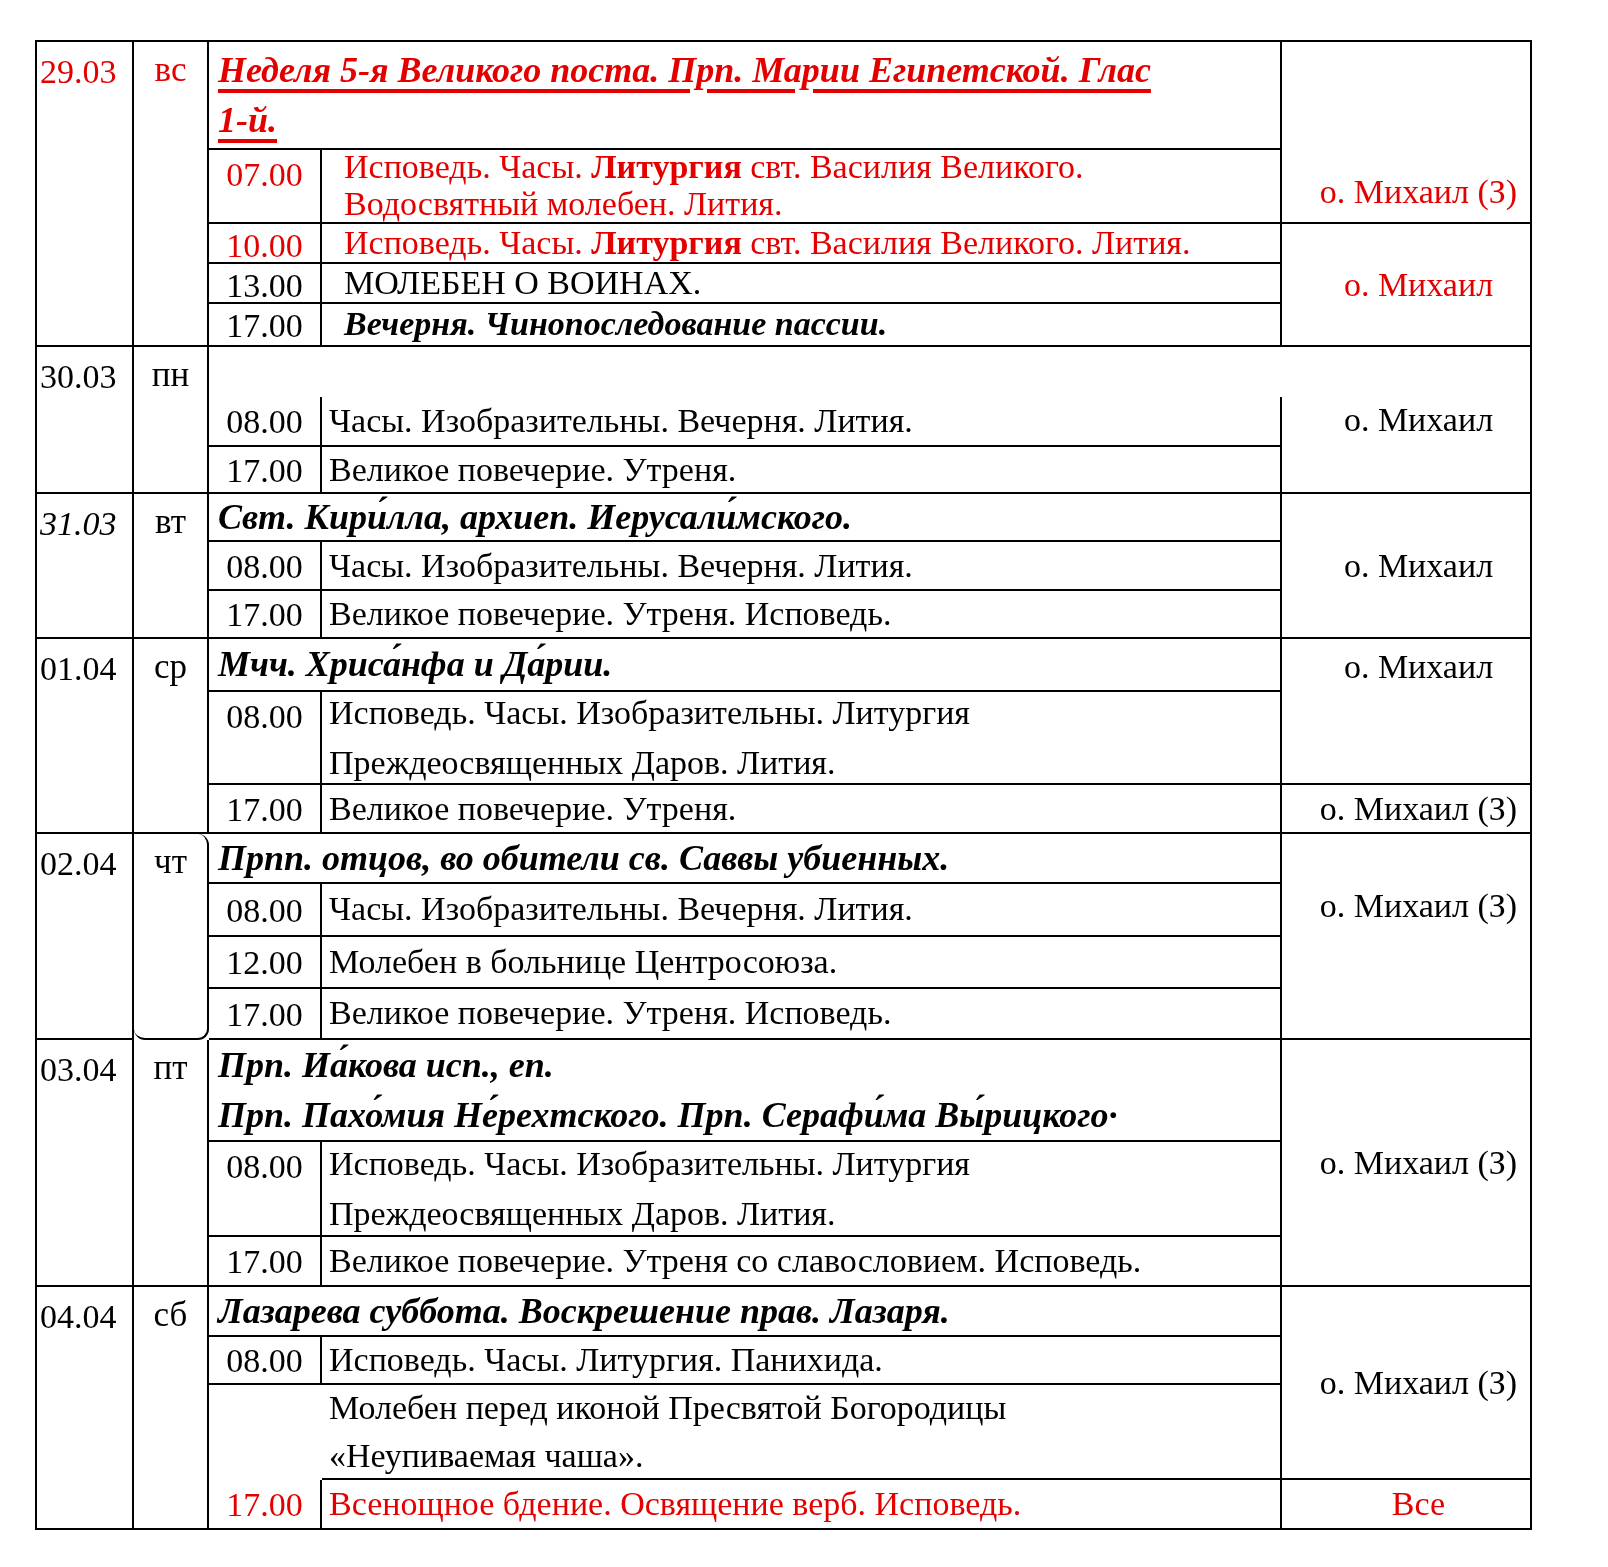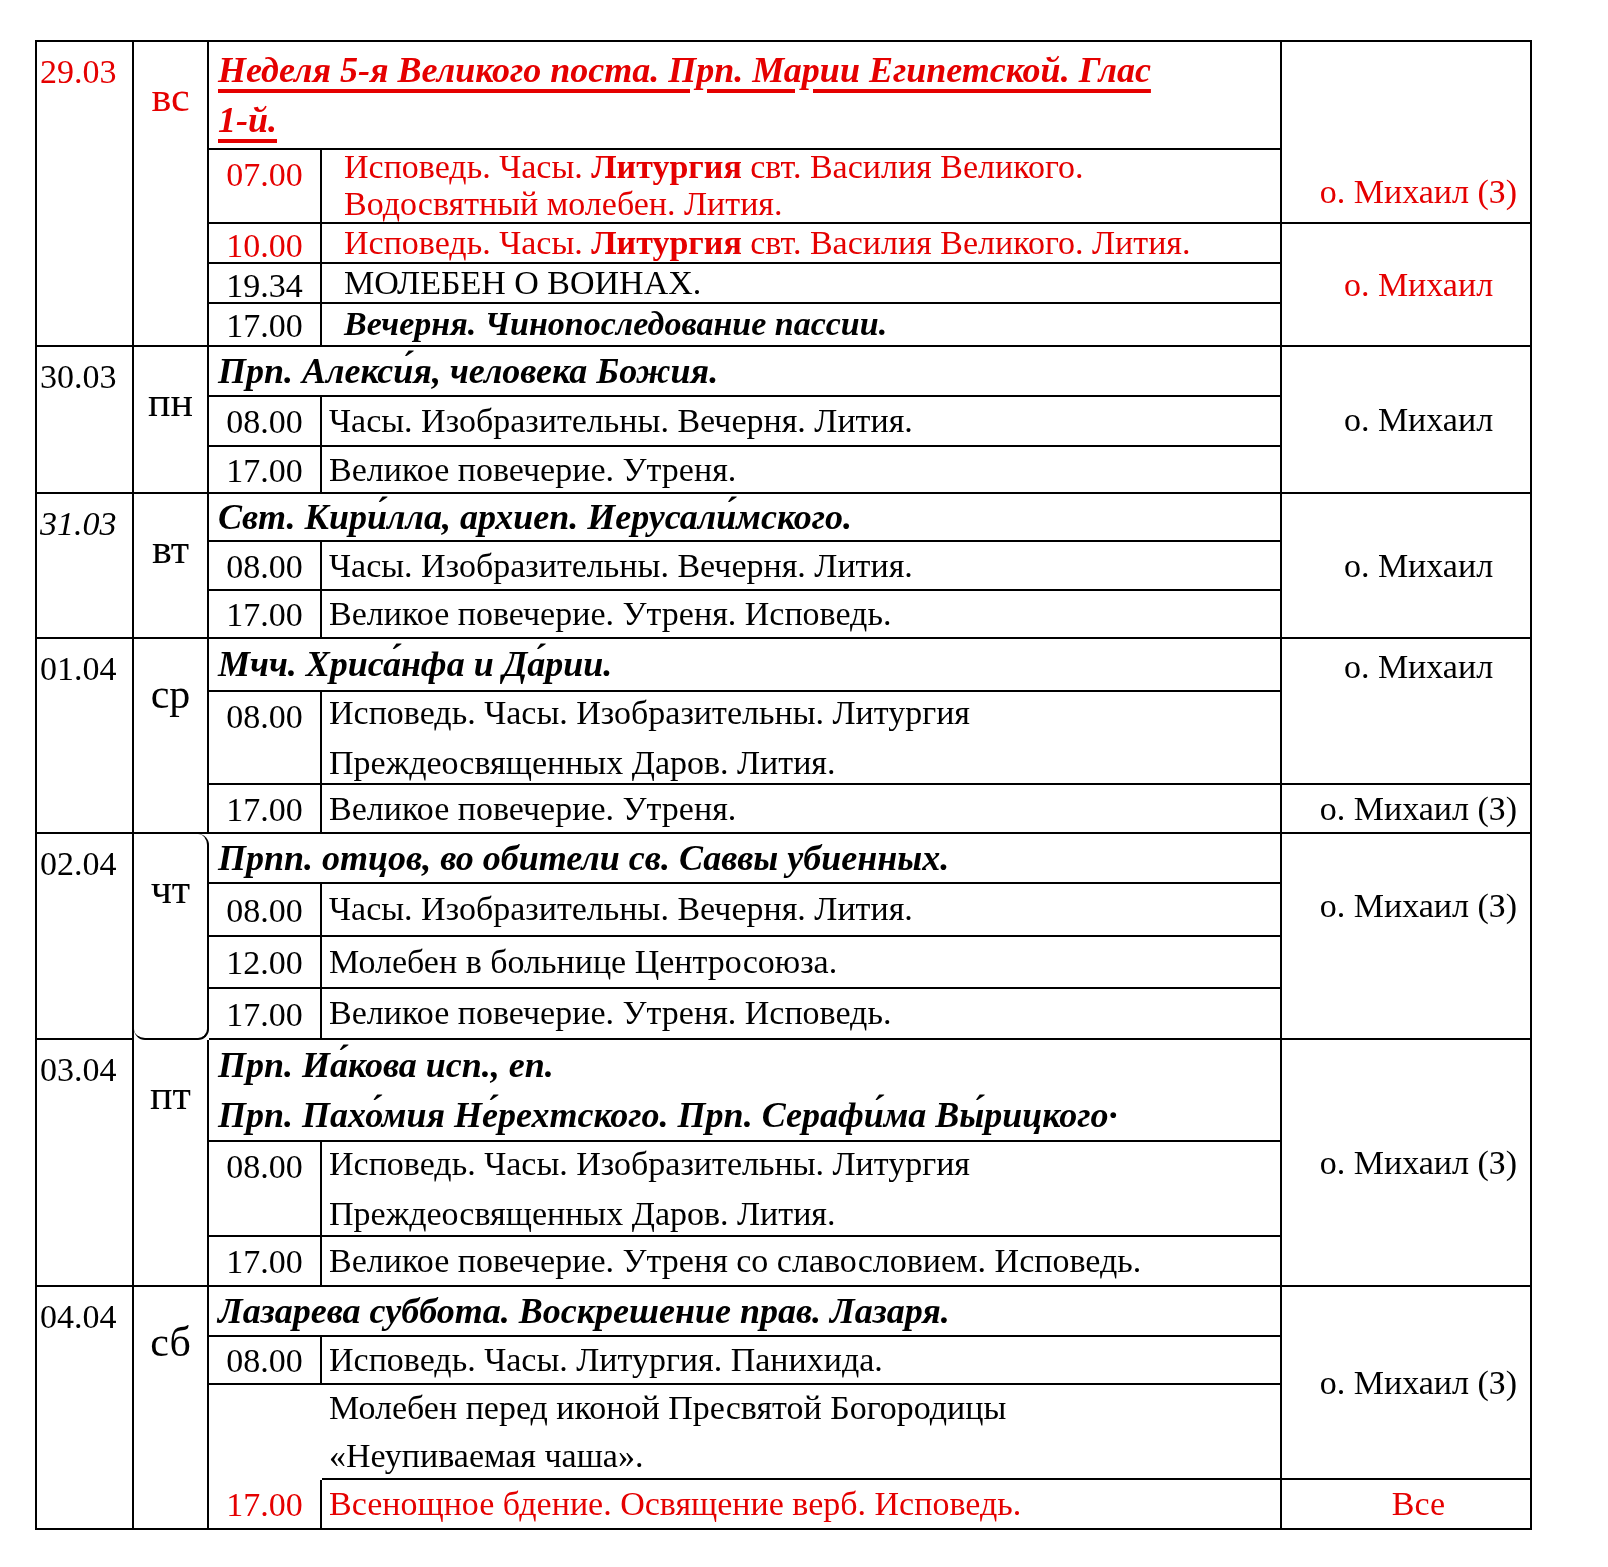--- a/index.html
+++ b/index.html
@@ -46,22 +46,22 @@
   .red { color: var(--red); }
 
   .date-cell {
     align-items: flex-start;
     justify-content: flex-start;
     padding: 10px 0 0 3px;
   }
   .day-cell {
     align-items: flex-start;
     justify-content: center;
-    padding-top: 31px;
-    font-size: 42px;
+    padding-top: 8px;
+    font-size: 35px;
   }
   .title-cell {
     grid-column: 3 / span 2;
     font-weight: bold;
     font-style: italic;
     font-size: 36px;
     padding-left: 9px;
     padding-right: 4px;
     align-items: center;
     line-height: 1.4;
@@ -110,35 +110,32 @@
         <div class="title-inner"><span class="title-line">Неделя 5-я Великого поста. Прп. Марии Египетской. Глас</span><br><span class="title-line">1-й.</span></div>
       </div>
       <div class="cell time-cell b0 red" style="grid-area: 2 / 3; padding-top: 5px;">07.00</div>
       <div class="cell desc-cell b0 red" style="grid-area: 2 / 4;">
         <div class="desc-inner"><span class="seg">Исповедь. Часы. </span><span class="seg seg-bold">Литургия</span><span class="seg"> свт. Василия Великого.</span><br><span class="seg">Водосвятный молебен. Лития.</span></div>
       </div>
       <div class="cell time-cell b0 red" style="grid-area: 3 / 3; padding-top: 2px;">10.00</div>
       <div class="cell desc-cell b0 red" style="grid-area: 3 / 4;">
         <div class="desc-inner"><span class="seg">Исповедь. Часы. </span><span class="seg seg-bold">Литургия</span><span class="seg"> свт. Василия Великого. Лития.</span></div>
       </div>
-      <div class="cell time-cell b0" style="grid-area: 4 / 3; padding-top: 2px;">19.34</div>
+      <div class="cell time-cell b0" style="grid-area: 4 / 3; padding-top: 2px;">13.00</div>
       <div class="cell desc-cell b0" style="grid-area: 4 / 4;">
         <div class="desc-inner"><span class="seg">МОЛЕБЕН О ВОИНАХ.</span></div>
       </div>
       <div class="cell time-cell b0" style="grid-area: 5 / 3; padding-top: 2px;">17.00</div>
       <div class="cell desc-cell b0" style="grid-area: 5 / 4;">
         <div class="desc-inner"><span class="seg seg-bold seg-italic">Вечерня. Чинопоследование пассии.</span></div>
       </div>
       <div class="cell priest-cell b0 red vbottom" style="grid-area: 1 / 5 / span 2;">о. Михаил (З)</div>
       <div class="cell priest-cell b0 red" style="grid-area: 3 / 5 / span 3;">о. Михаил</div>
       <div class="cell date-cell b1" style="grid-area: 6 / 1 / span 3;">30.03</div>
       <div class="cell day-cell b1" style="grid-area: 6 / 2 / span 3;">пн</div>
-      <div class="cell title-cell b1" style="grid-area: 6 / 3 / auto / span 2;">
-        <div class="title-inner"><span class="title-line">Прп. Алекси́я, человека Божия.</span></div>
-      </div>
       <div class="cell time-cell b1" style="grid-area: 7 / 3; padding-top: 5px;">08.00</div>
       <div class="cell desc-cell b1" style="grid-area: 7 / 4;">
         <div class="desc-inner"><span class="seg">Часы. Изобразительны. Вечерня. Лития.</span></div>
       </div>
       <div class="cell time-cell b1" style="grid-area: 8 / 3; padding-top: 4px;">17.00</div>
       <div class="cell desc-cell b1" style="grid-area: 8 / 4;">
         <div class="desc-inner"><span class="seg">Великое повечерие. Утреня.</span></div>
       </div>
       <div class="cell priest-cell b1" style="grid-area: 6 / 5 / span 3;">о. Михаил</div>
       <div class="cell date-cell b2" style="grid-area: 9 / 1 / span 3; font-style: italic;">31.03</div>

